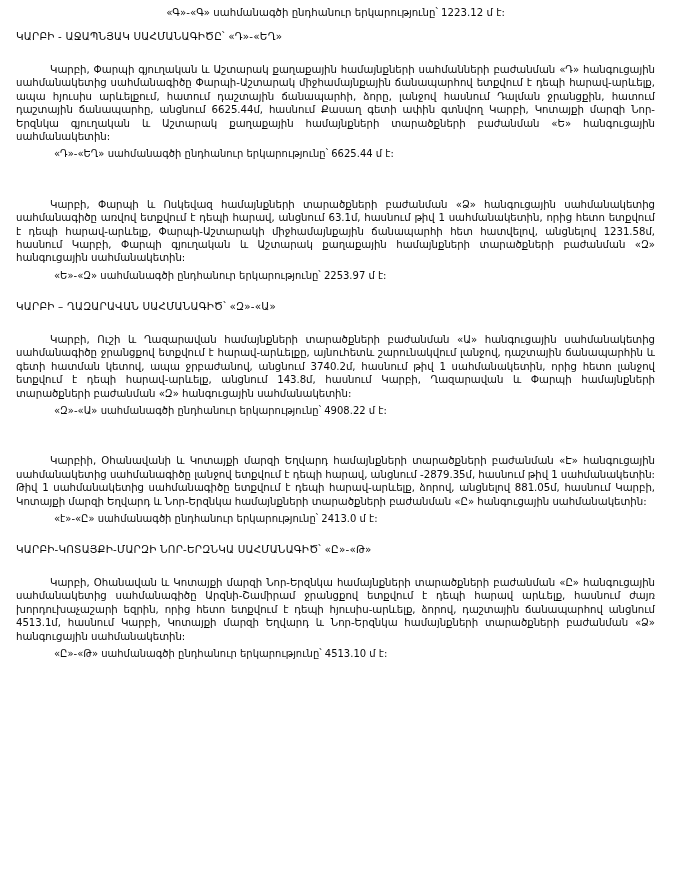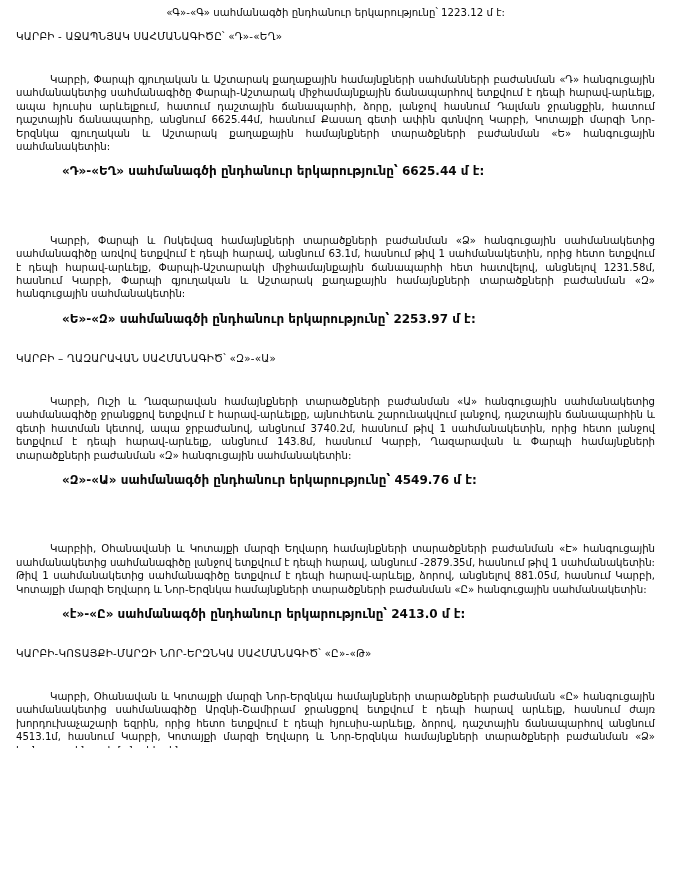--- a/index.html
+++ b/index.html
@@ -19,39 +19,38 @@
     height: 748px;
     box-sizing: border-box;
     padding: 6px 20px 6px 16px;
     overflow: hidden;
   }
   .para {
     font-size: 10.2px;
     line-height: 13.4px;
     text-align: justify;
     text-justify: inter-word;
-    margin: 18px 0 0 0;
+    margin: 8px 0 0 0;
     text-indent: 34px;
     letter-spacing: -0.05px;
   }
   .gap-m { height: 11px; }
   .gap-l { height: 14px; }
   .heading {
     font-size: 10.4px;
     line-height: 13.6px;
     text-align: left;
     margin: 0;
     letter-spacing: 0.2px;
   }
   .sumline {
-    font-size: 12px;
+    font-size: 10px;
     line-height: 13.4px;
-    margin: 12px;
+    margin: 4px;
     text-indent: 34px;
-    font-weight: bold;
   }
   .topline {
     font-size: 10.2px;
     line-height: 13.4px;
     text-align: center;
     margin: 0;
   }
 </style>
 </head>
 <body>
@@ -71,21 +70,21 @@
 
   <div class="gap-m"></div>
   <p class="para">Կարբի, Փարպի և Ոսկեվազ համայնքների տարածքների բաժանման «Ձ» հանգուցային  սահմանակետից սահմանագիծը առվով ետքվում է դեպի հարավ, անցնում 63.1մ, հասնում  թիվ 1 սահմանակետին, որից հետո ետքվում է դեպի հարավ-արևելք, Փարպի-Աշտարակի միջհամայնքային ճանապարհի հետ հատվելով, անցնելով 1231.58մ, հասնում Կարբի, Փարպի գյուղական և Աշտարակ քաղաքային համայնքների տարածքների բաժանման «Զ» հանգուցային սահմանակետին:</p>
   <div class="sumline">«Ե»-«Զ» սահմանագծի ընդհանուր երկարությունը՝ 2253.97 մ է:</div>
 
   <div class="gap-l"></div>
 
   <div class="heading">ԿԱՐԲԻ – ՂԱԶԱՐԱՎԱՆ ՍԱՀՄԱՆԱԳԻԾ՝ «Զ»-«Ա»</div>
   <div class="gap-m"></div>
   <p class="para">Կարբի, Ուշի և Ղազարավան համայնքների տարածքների բաժանման «Ա» հանգուցային սահմանակետից սահմանագիծը ջրանցքով ետքվում է  հարավ-արևելքը, այնուհետև շարունակվում  լանջով, դաշտային  ճանապարհին և գետի հատման կետով, ապա ջրբաժանով, անցնում 3740.2մ, հասնում թիվ 1 սահմանակետին, որից հետո լանջով ետքվում է դեպի հարավ-արևելք, անցնում 143.8մ, հասնում Կարբի, Ղազարավան և Փարպի համայնքների տարածքների բաժանման «Զ» հանգուցային սահմանակետին:</p>
-  <div class="sumline">«Զ»-«Ա» սահմանագծի ընդհանուր երկարությունը՝ 4549.76 մ է:</div>
+  <div class="sumline">«Զ»-«Ա» սահմանագծի ընդհանուր երկարությունը՝ 4908.22 մ է:</div>
 
   <div class="gap-l"></div>
 
   <div class="gap-m"></div>
   <p class="para">Կարբիի, Օհանավանի և  Կոտայքի մարզի  Եղվարդ  համայնքների  տարածքների բաժանման «Է» հանգուցային սահմանակետից սահմանագիծը լանջով ետքվում է դեպի հարավ, անցնում -2879.35մ, հասնում թիվ 1 սահմանակետին: Թիվ 1 սահմանակետից սահմանագիծը ետքվում է դեպի հարավ-արևելք, ձորով, անցնելով 881.05մ, հասնում Կարբի, Կոտայքի մարզի Եղվարդ  և Նոր-Երզնկա համայնքների տարածքների բաժանման «Ը» հանգուցային սահմանակետին:</p>
   <div class="sumline">«է»-«Ը» սահմանագծի ընդհանուր երկարությունը՝ 2413.0 մ է:</div>
 
   <div class="gap-l"></div>
 
   <div class="heading">ԿԱՐԲԻ-ԿՈՏԱՅՔԻ-ՄԱՐԶԻ ՆՈՐ-ԵՐԶՆԿԱ ՍԱՀՄԱՆԱԳԻԾ՝ «Ը»-«Թ»</div>

